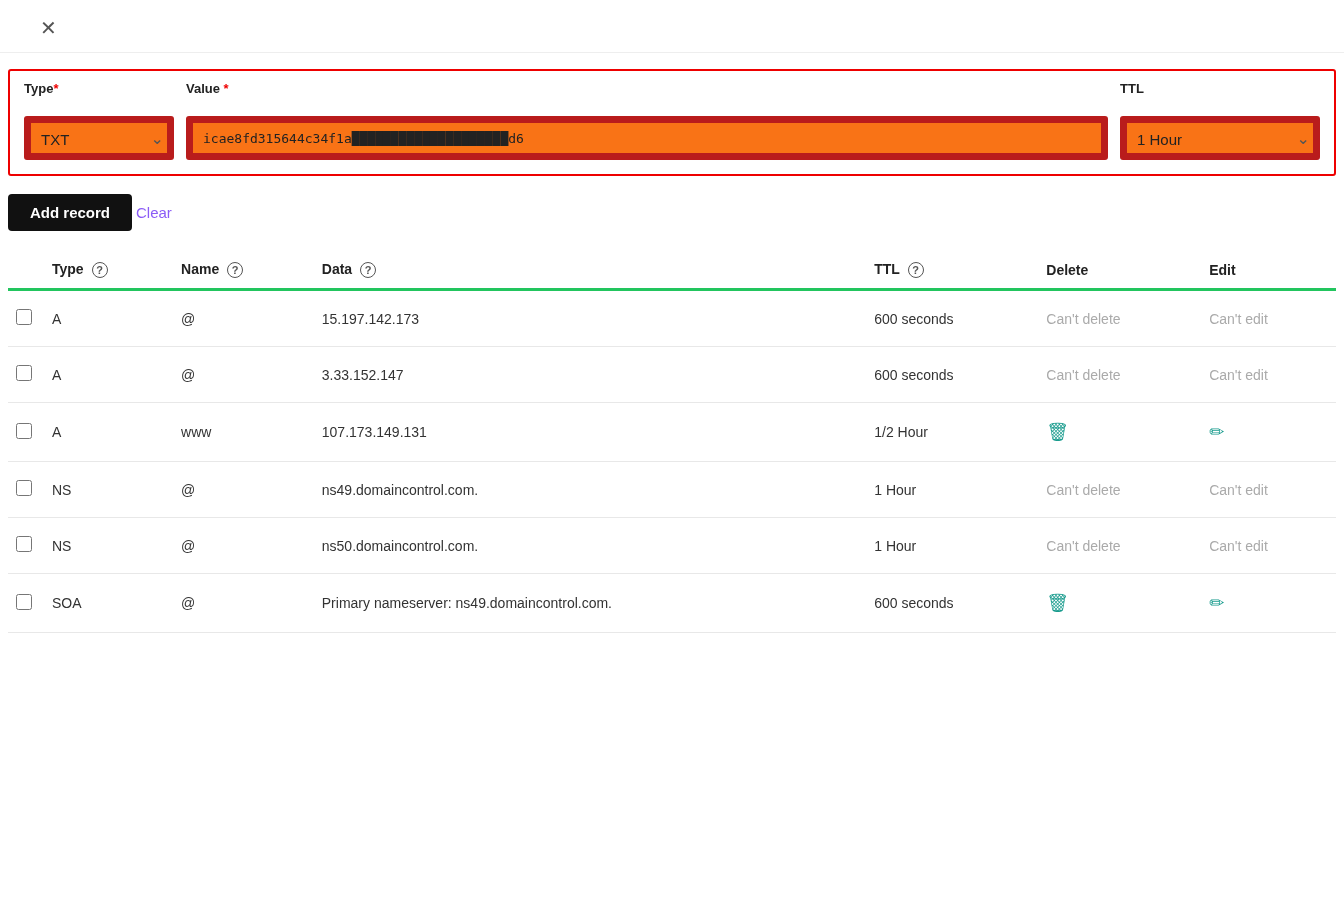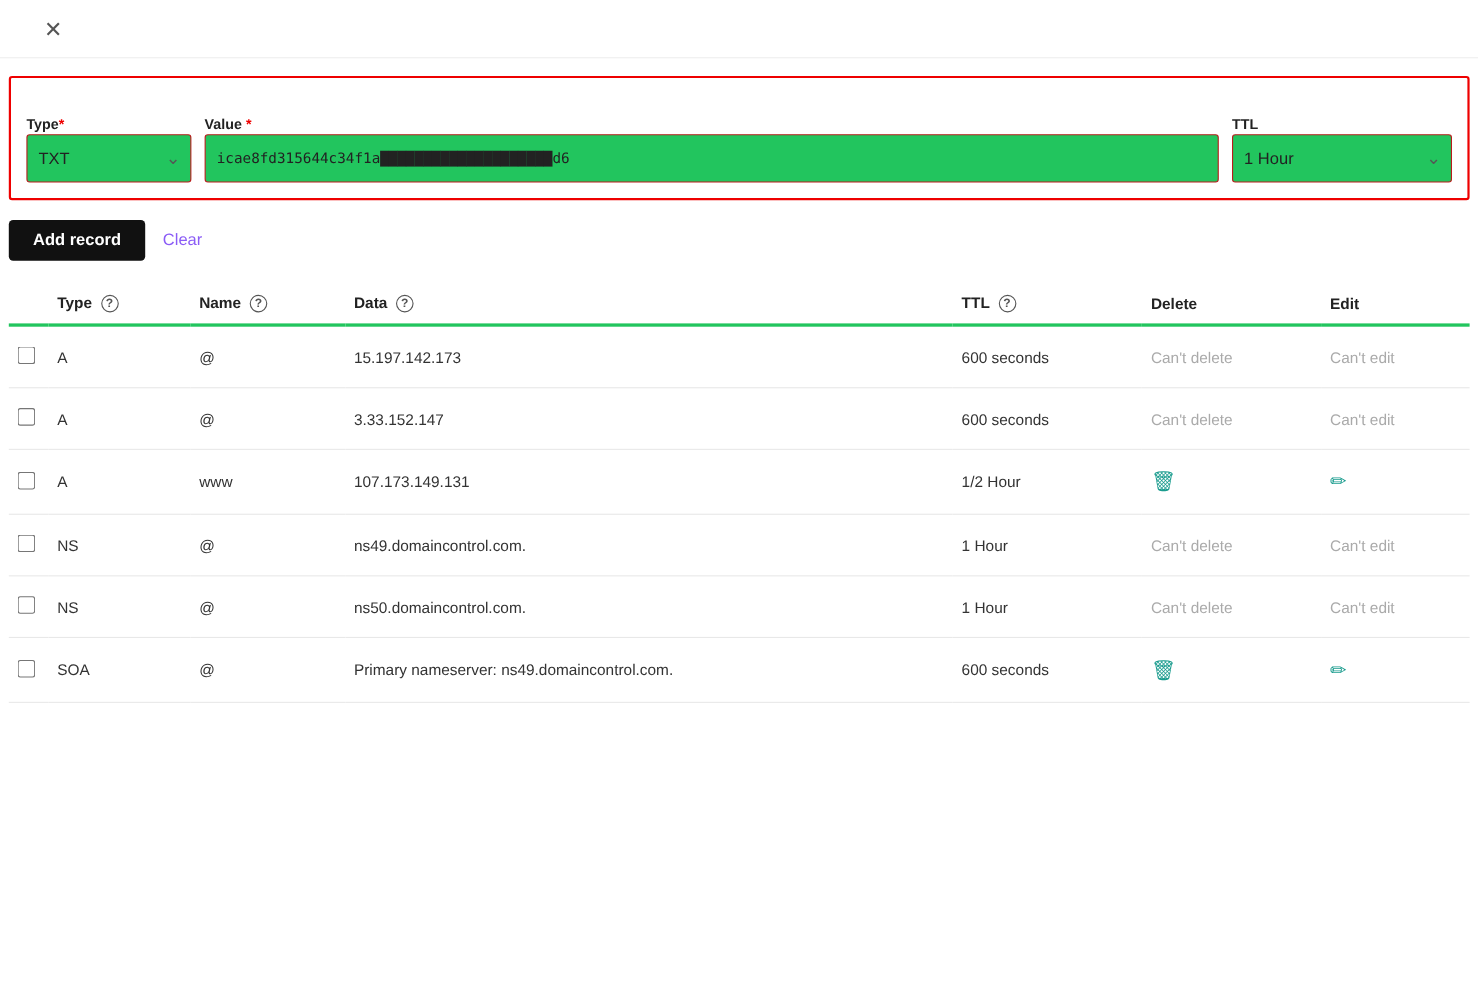--- a/index.html
+++ b/index.html
@@ -44,45 +44,44 @@
       padding: 10px 14px 14px 14px;
     }
     .form-row {
       display: flex;
       gap: 12px;
       align-items: flex-end;
     }
     .form-field {
       display: flex;
       flex-direction: column;
-      gap: 2px;
-      margin-top: 24px;
+      gap: 20px;
     }
     .form-field label {
       font-size: 13px;
       font-weight: 600;
       color: #222;
     }
     .required-star {
       color: #e00;
     }
     .form-field.type-field { width: 150px; }
     .form-field.name-field { width: 300px; }
     .form-field.value-field { flex: 1; }
     .form-field.ttl-field { width: 200px; }
 
     .form-field input,
     .form-field select {
-      border: 1px solid #b91c1c;
+      border: 7px solid #b91c1c;
       border-radius: 3px;
       padding: 8px 10px;
       font-size: 15px;
       height: 44px;
       width: 100%;
-      background: #22c55e;
+      background: #f97316;
       color: #222;
       outline: none;
     }
     .form-field select {
       appearance: none;
       -webkit-appearance: none;
       padding-right: 32px;
       cursor: pointer;
       background-image: none;
     }
@@ -99,21 +98,21 @@
       font-size: 16px;
     }
 
     .value-input-wrapper {
       position: relative;
     }
 
     .actions-row {
       display: flex;
       align-items: center;
-      gap: 16px;
+      gap: 4px;
       padding: 18px 8px 10px 8px;
     }
     .add-record-btn {
       background: #111;
       color: #fff;
       border: none;
       border-radius: 4px;
       padding: 10px 22px;
       font-size: 15px;
       font-weight: 600;

